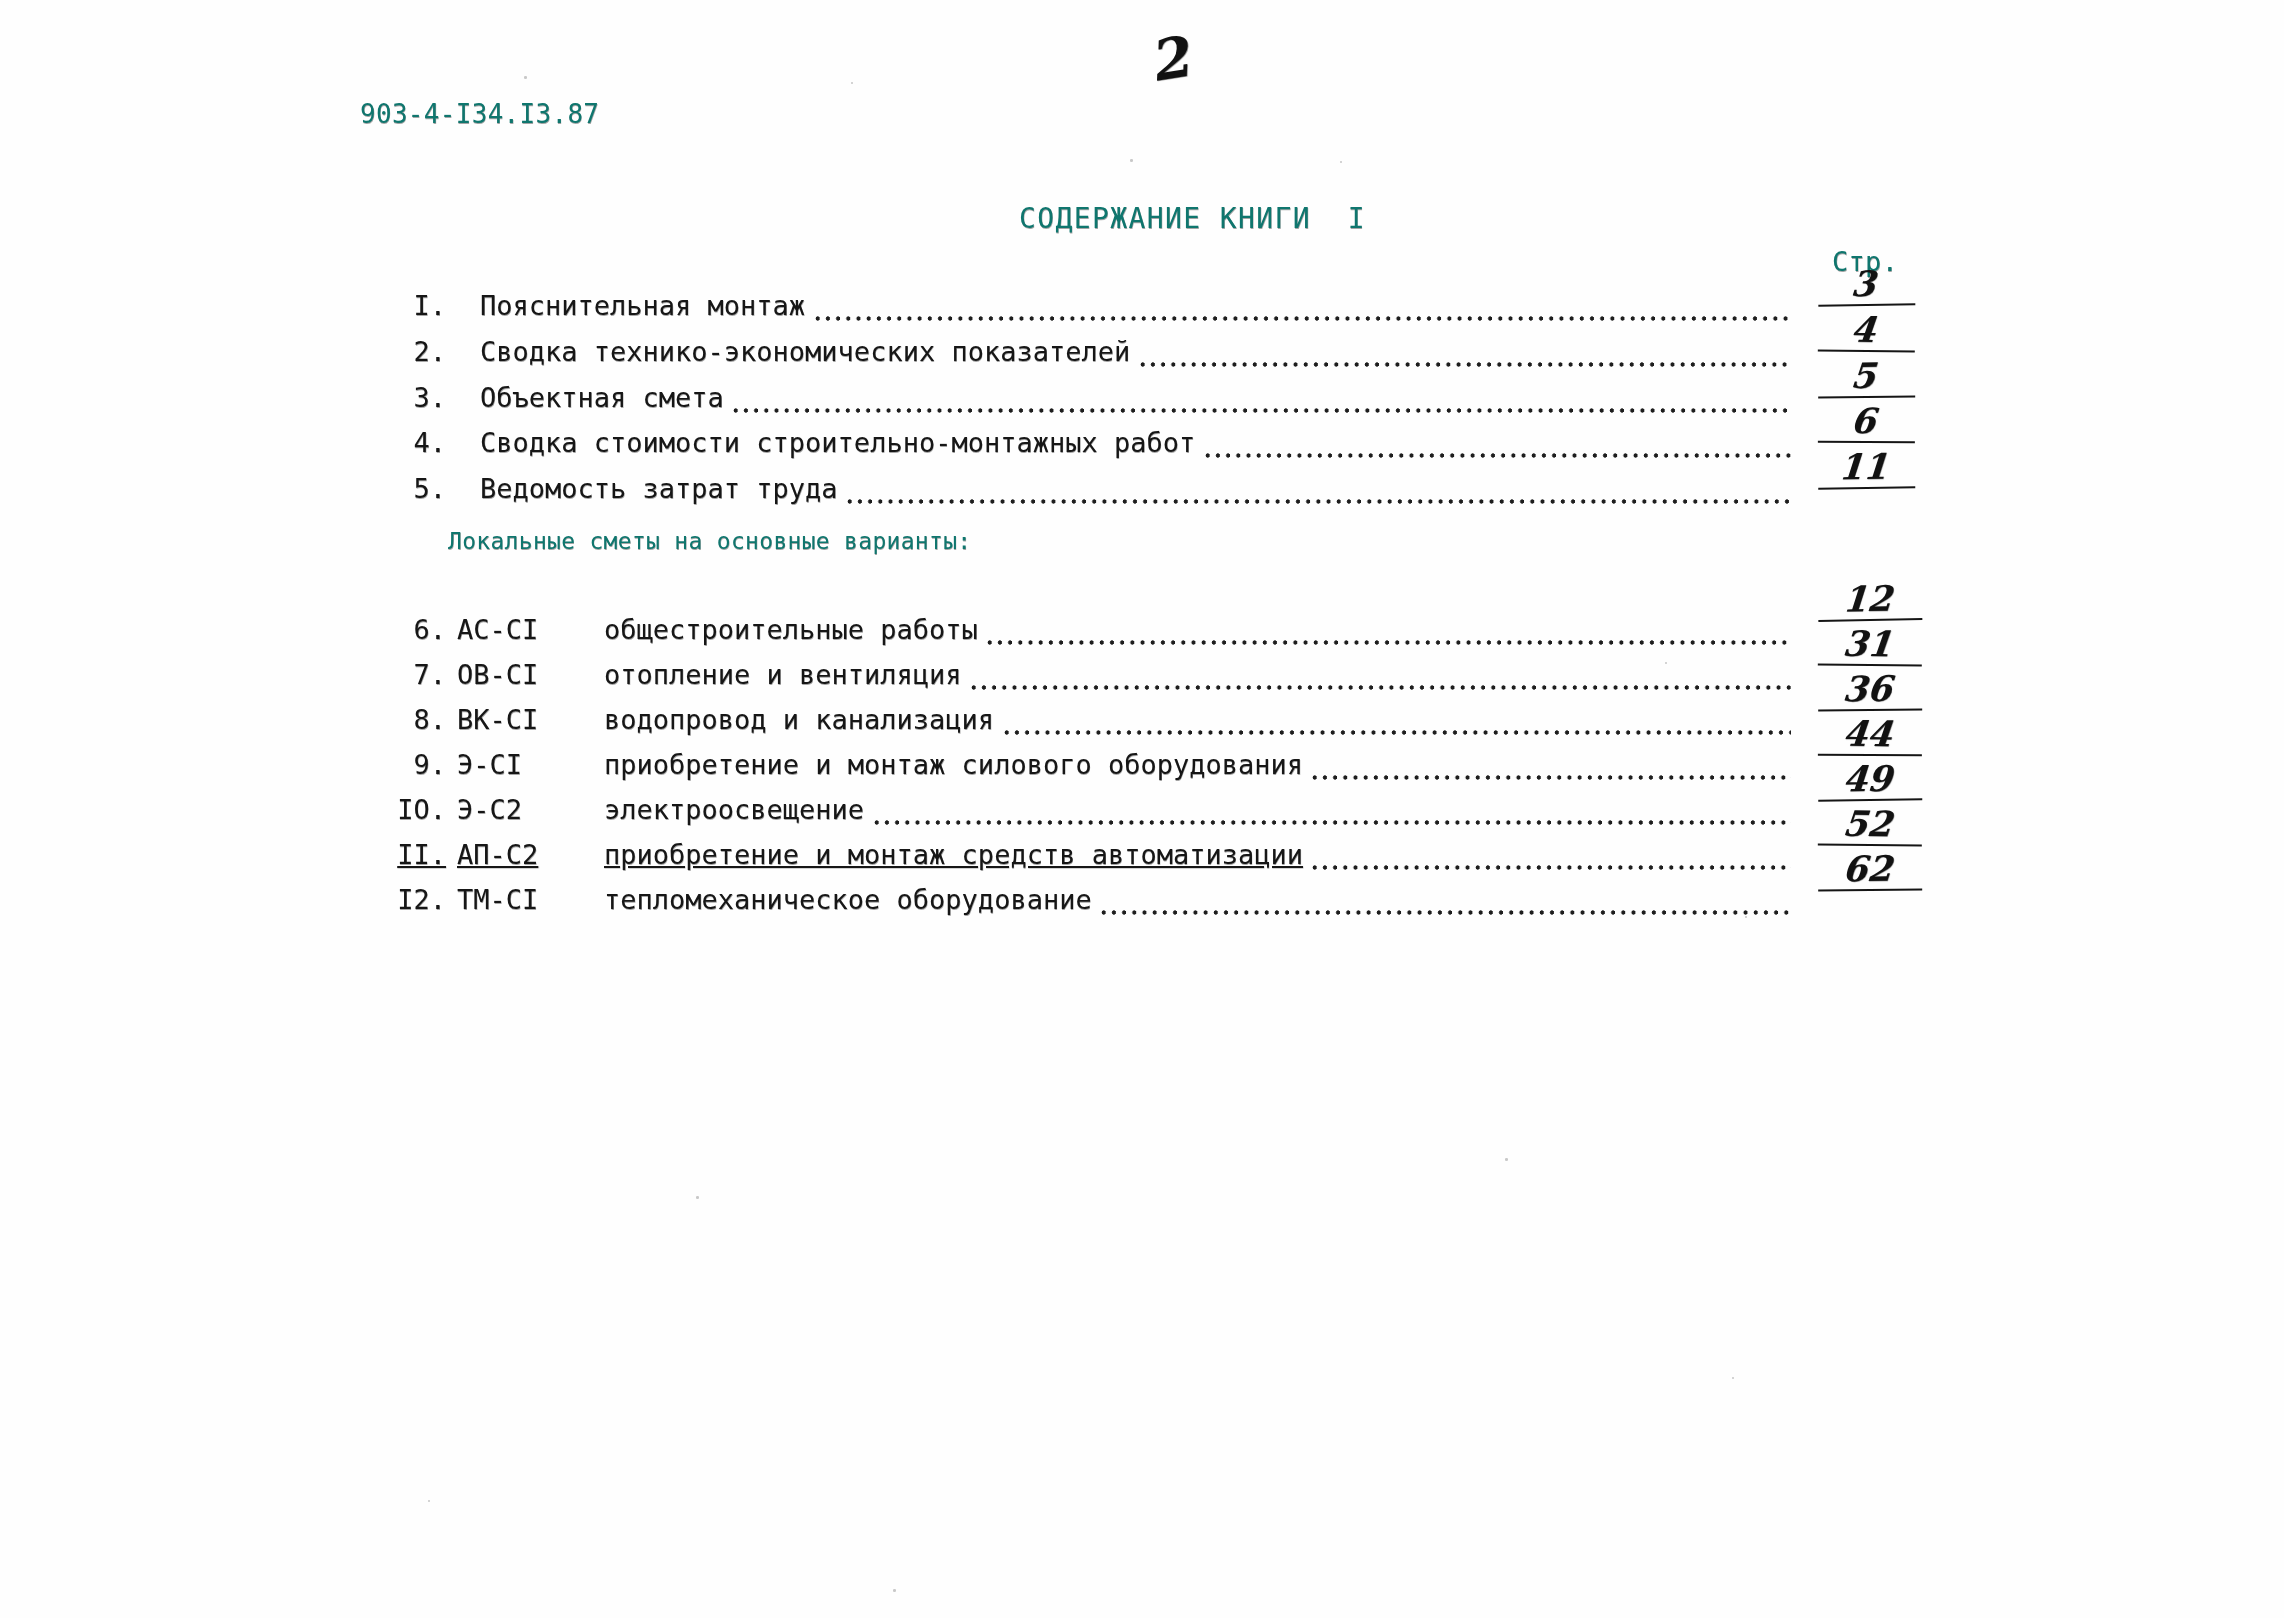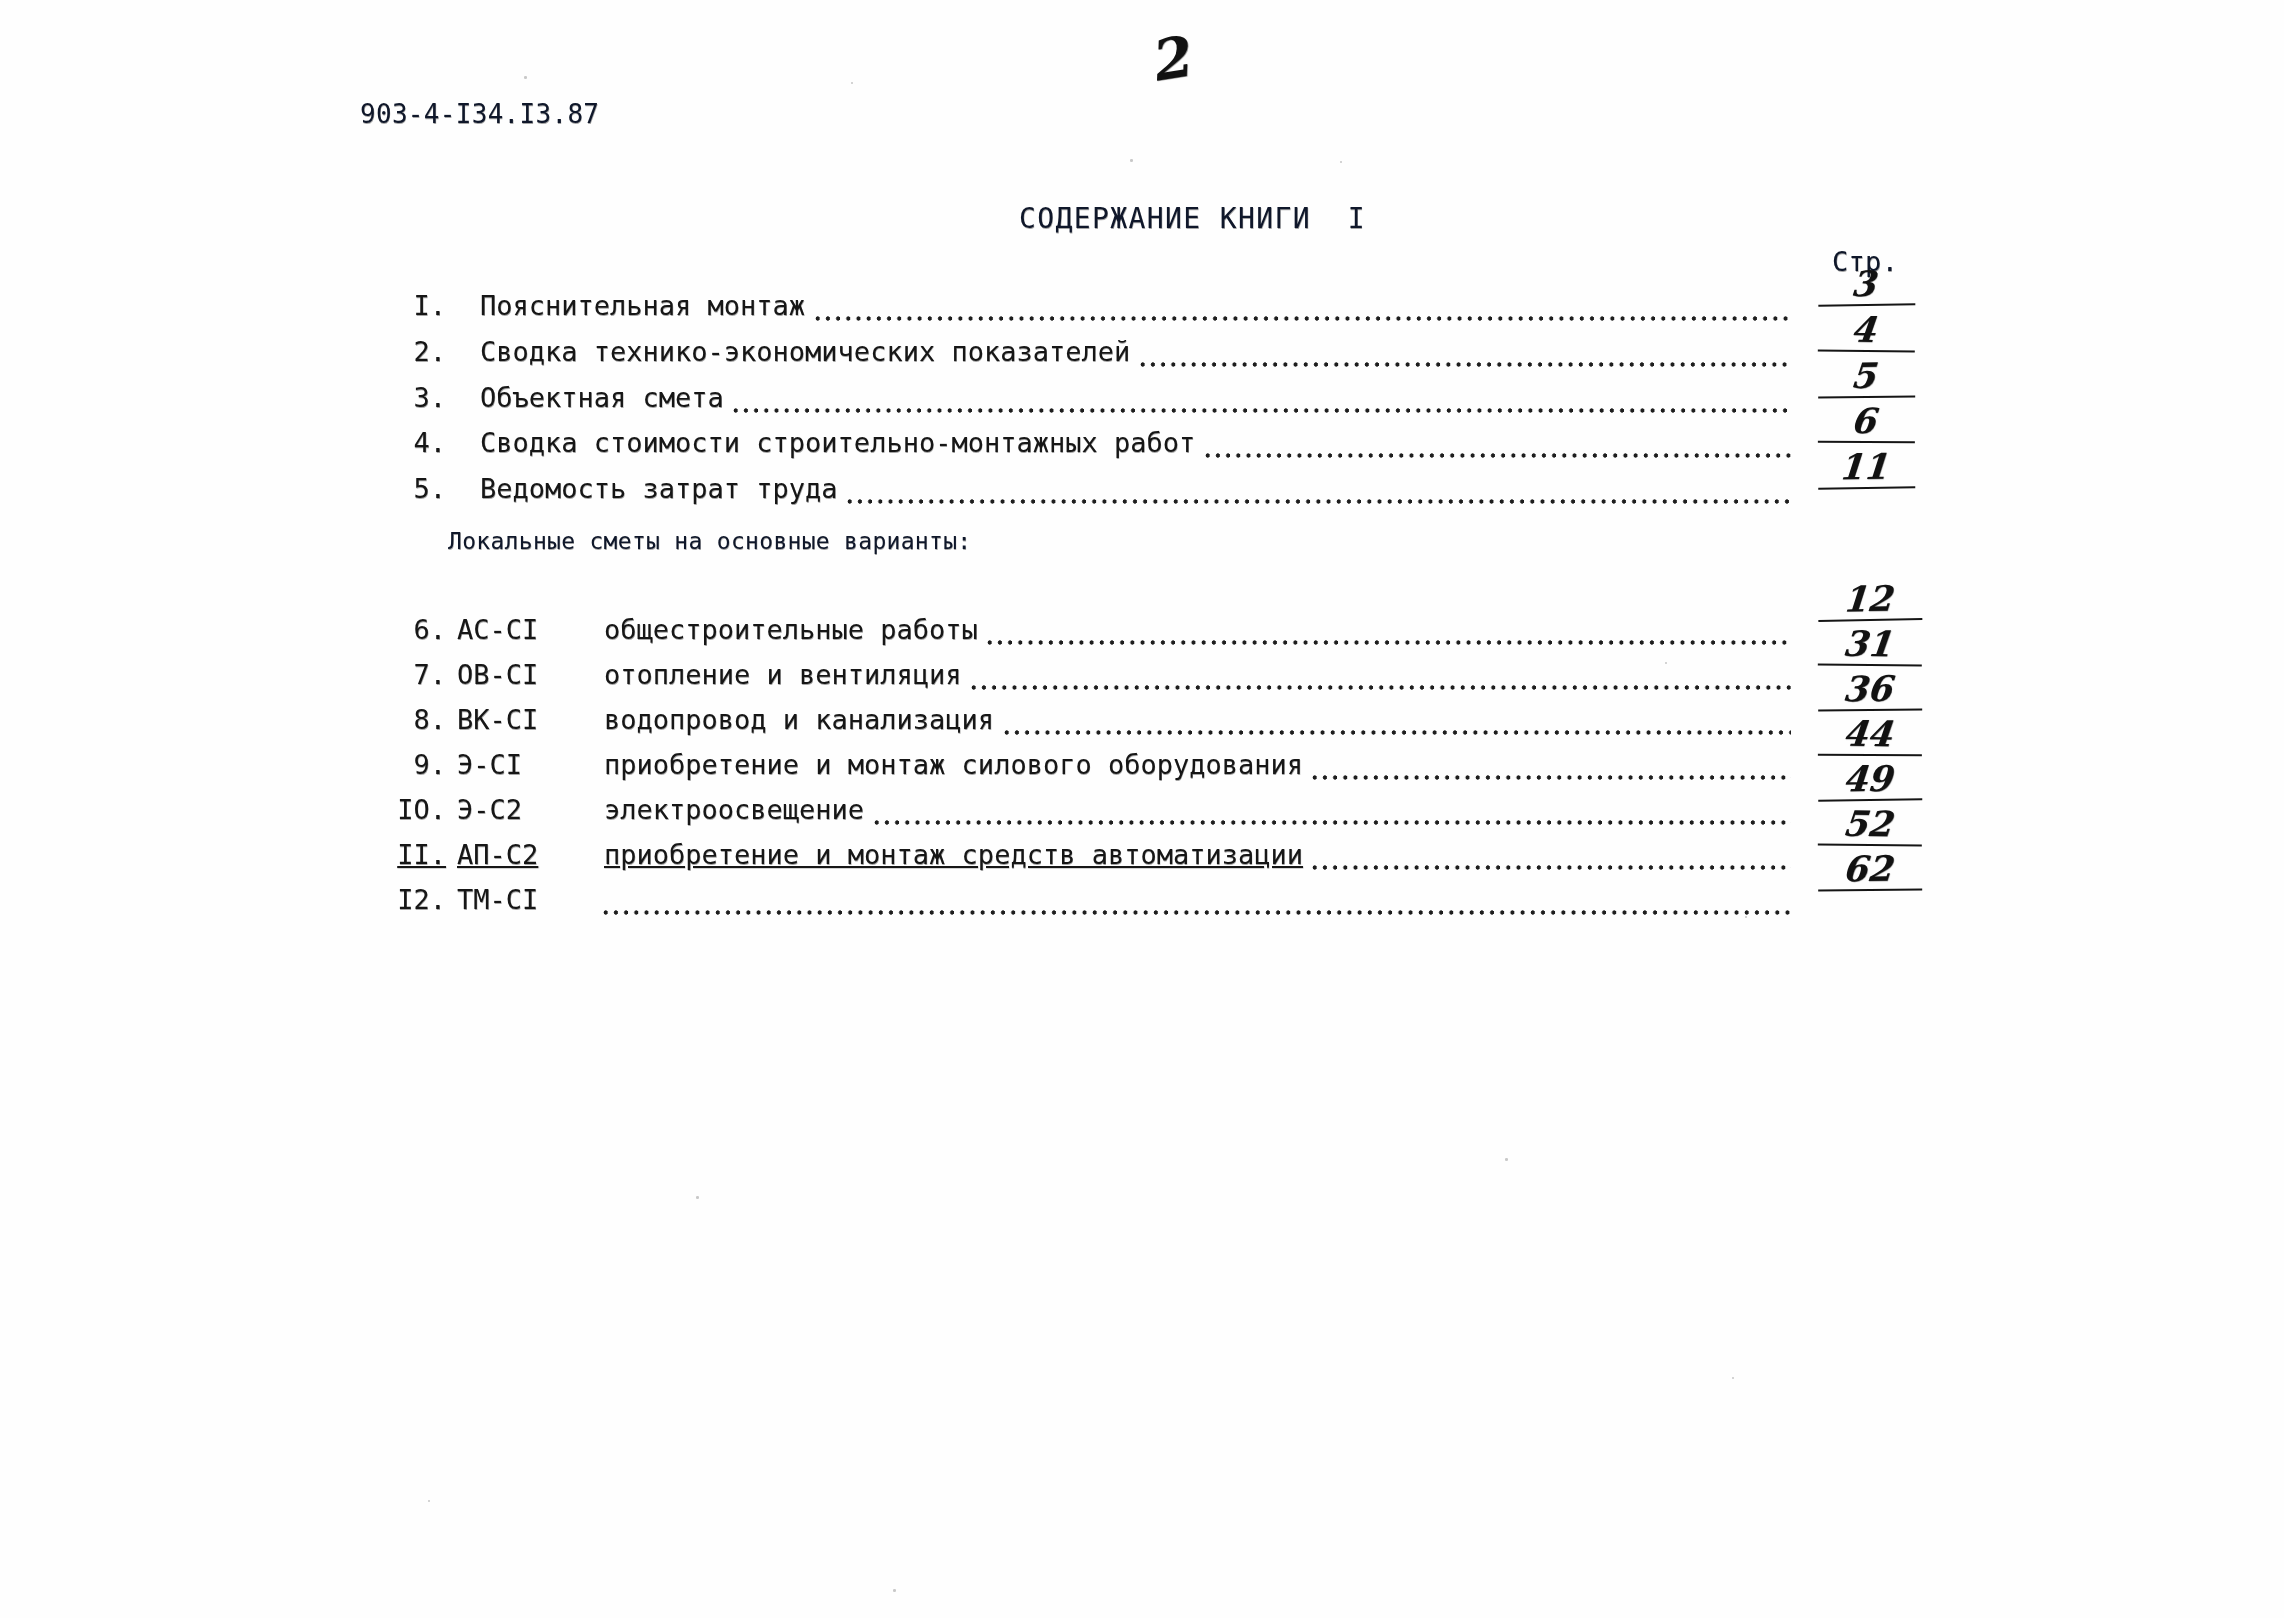--- a/index.html
+++ b/index.html
@@ -7,21 +7,21 @@
     position:relative;
     width:2284px;height:1618px;
     background:#fefefe;
     overflow:hidden;
     font-family:"DejaVu Sans Mono","Liberation Mono",monospace;
     color:#161616;
   }
   .tw{ 
     position:absolute;
     white-space:pre;
-    color:#0f172a;
+    color:#0f766e;
     text-shadow:0.4px 0.5px 0.6px rgba(20,20,20,0.38);
     letter-spacing:0.3px;
   }
   .doc-number{left:360px;top:99px;font-size:26px;}
   .hand{
     font-family:"DejaVu Serif","Liberation Serif",serif;
     font-style:italic;font-weight:600;
     color:#121212;
     text-shadow:0.5px 0.5px 0.7px rgba(0,0,0,0.45);
   }
@@ -182,20 +182,21 @@
     <span class="label">приобретение и монтаж средств автоматизации</span>
     <span class="leader"></span>
     <span class="pagecell">
       <span class="hand pageno">52</span>
     </span>
   </div>
 
   <div class="row local" style="top: 883px;">
     <span class="num">I2.</span>
     <span class="code">ТМ-СI</span>
+    <span class="label">тепломеханическое оборудование</span>
     <span class="leader"></span>
     <span class="pagecell">
       <span class="hand pageno">62</span>
     </span>
   </div>
 </div>
 
   <div class="speck" style="left:524px;top:76px;width:2.7px;height:2.7px;"></div>
   <div class="speck" style="left:851px;top:82px;width:2px;height:2px;"></div>
   <div class="speck" style="left:1130px;top:159px;width:2.7px;height:2.7px;"></div>

